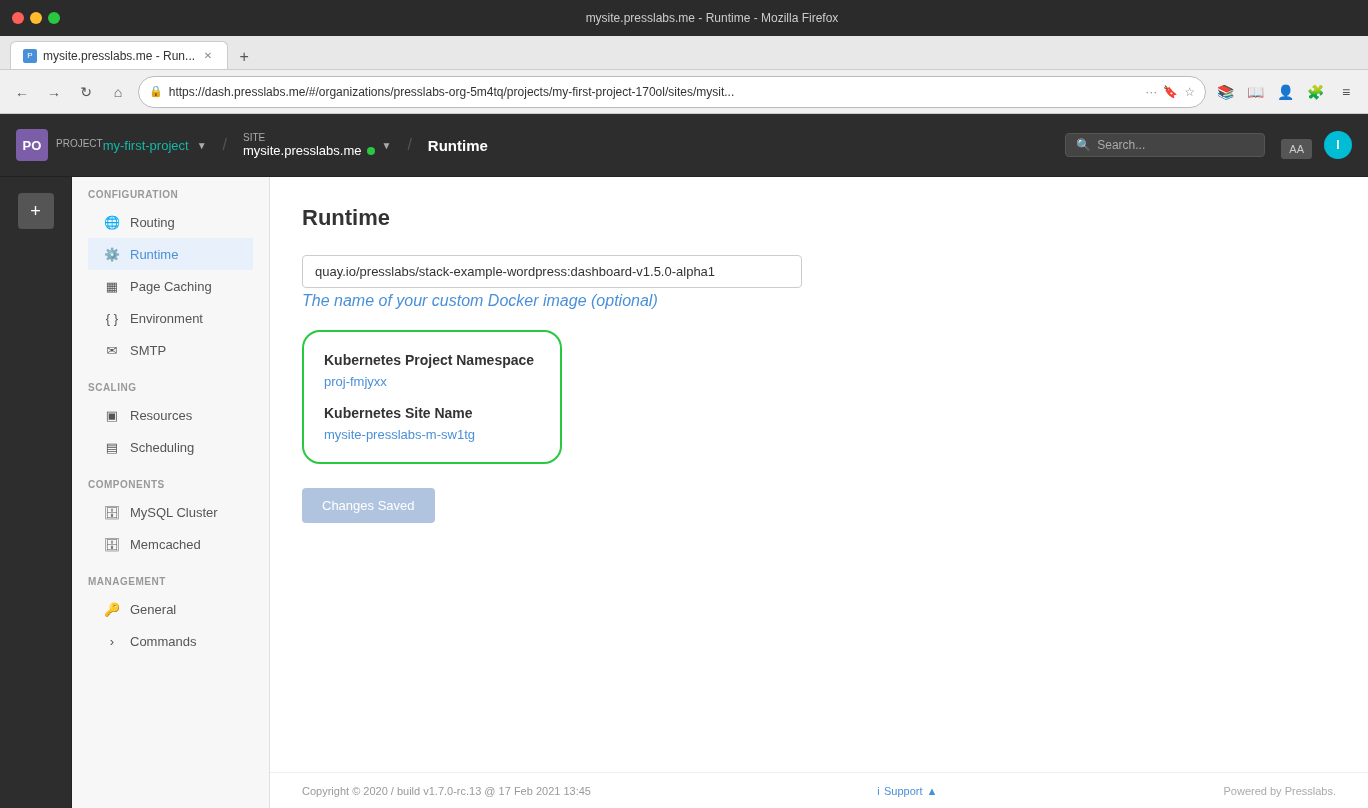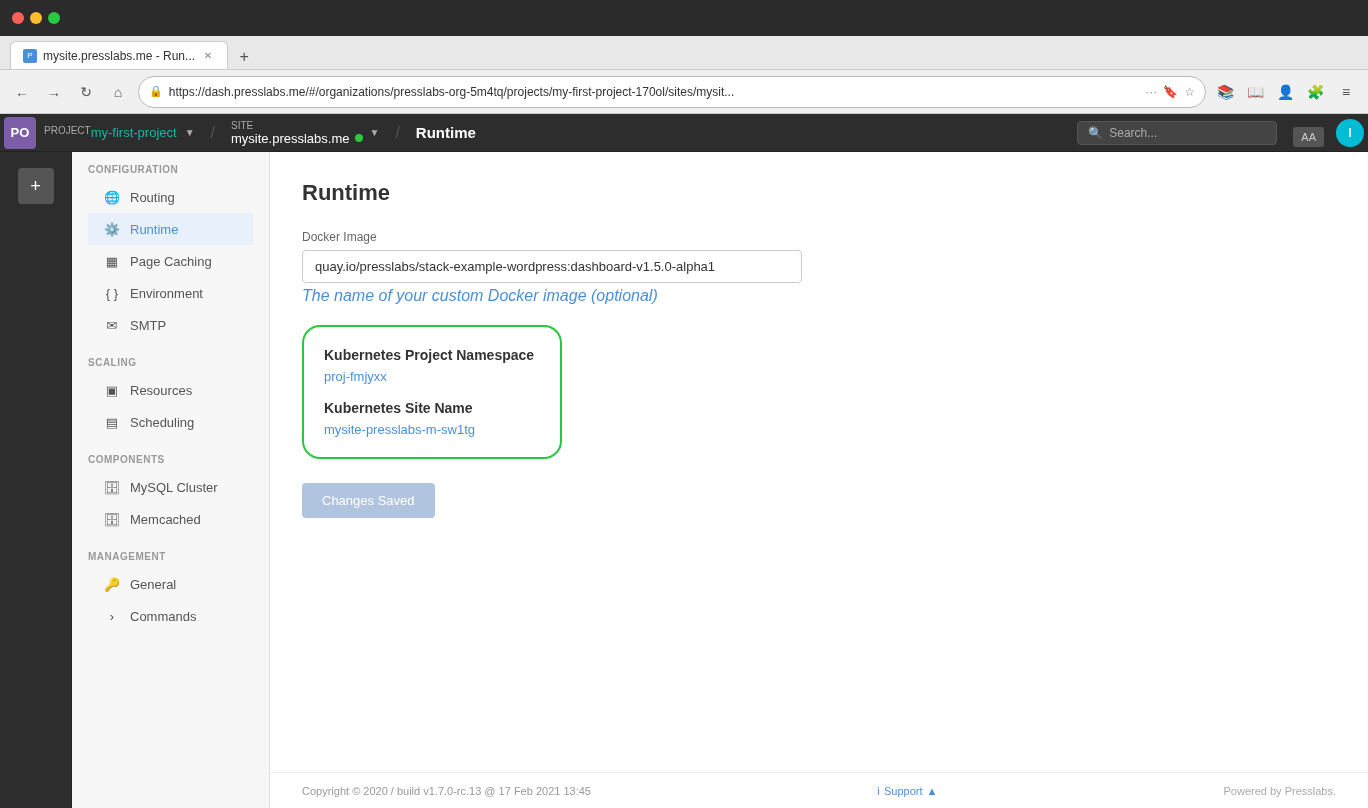--- a/index.html
+++ b/index.html
@@ -25,21 +25,21 @@
     .tab-bar { background: #e8e8e8; display: flex; align-items: flex-end; padding: 0 10px; height: 34px; border-bottom: 1px solid #ccc; }
     .tab { display: flex; align-items: center; gap: 6px; padding: 6px 12px; background: #fff; border: 1px solid #ccc; border-bottom: none; border-radius: 6px 6px 0 0; font-size: 12px; color: #333; height: 28px; min-width: 180px; }
     .tab-favicon { width: 14px; height: 14px; background: #4a90d9; border-radius: 2px; font-size: 8px; display: flex; align-items: center; justify-content: center; color: white; }
     .tab-close { width: 14px; height: 14px; border-radius: 50%; display: flex; align-items: center; justify-content: center; font-size: 10px; color: #888; cursor: pointer; margin-left: auto; }
     .new-tab-btn { width: 24px; height: 24px; display: flex; align-items: center; justify-content: center; color: #555; font-size: 16px; cursor: pointer; margin-left: 4px; }
 
     
     .app-container { display: flex; flex-direction: column; flex: 1; height: calc(808px - 114px); }
     
     
-    .app-header { background: #2d2d2d; display: flex; align-items: center; padding: 0 4px; height: 38px; gap: 16px; border-bottom: 1px solid #222; }
+    .app-header { background: #2d2d2d; display: flex; align-items: center; padding: 0 16px; height: 63px; gap: 16px; border-bottom: 1px solid #222; }
     .project-selector { display: flex; align-items: center; gap: 8px; color: #fff; cursor: pointer; }
     .project-avatar { width: 32px; height: 32px; background: #7b5ea7; border-radius: 4px; display: flex; align-items: center; justify-content: center; color: white; font-weight: bold; font-size: 13px; }
     .project-info { display: flex; flex-direction: row; }
     .project-label { font-size: 10px; color: #aaa; text-transform: uppercase; }
     .project-name { font-size: 13px; color: #14b8a6; font-weight: 500; }
     .chevron-icon { color: #aaa; font-size: 10px; }
     .header-separator { color: #555; font-size: 16px; }
     .site-selector { display: flex; align-items: center; gap: 6px; color: #fff; cursor: pointer; }
     .site-label-wrap { display: flex; flex-direction: column; }
     .site-label { font-size: 10px; color: #aaa; text-transform: uppercase; }
@@ -102,20 +102,21 @@
 <body>
 
 <div class="browser-chrome">
 
   <div class="browser-titlebar">
     <div class="traffic-lights">
       <div class="traffic-light tl-close"></div>
       <div class="traffic-light tl-min"></div>
       <div class="traffic-light tl-max"></div>
     </div>
+    <div style="flex:1; text-align:center; font-size:12px; color:#ccc;">mysite.presslabs.me - Runtime - Mozilla Firefox</div>
   </div>
 
   <div class="tab-bar">
     <div class="tab">
       <div class="tab-favicon">P</div>
       <span>mysite.presslabs.me - Run...</span>
       <div class="tab-close">✕</div>
     </div>
     <div class="new-tab-btn">+</div>
   </div>
@@ -244,21 +245,20 @@
             <span>Commands</span>
           </div>
         </div>
       </div>
 
       <div style="flex:1; display:flex; flex-direction:column;">
         <div class="content-area">
           <h1 class="content-title">Runtime</h1>
 
           <div class="form-group">
-            <label class="form-label">Docker Image</label>
             <input class="form-input" type="text" value="quay.io/presslabs/stack-example-wordpress:dashboard-v1.5.0-alpha1" style="">
             <div class="form-hint">The name of your custom Docker image (optional)</div>
           </div>
 
           <div class="k8s-info-box">
             <div class="k8s-section">
               <div class="k8s-label">Kubernetes Project Namespace</div>
               <div class="k8s-value">proj-fmjyxx</div>
             </div>
             <div class="k8s-section">

